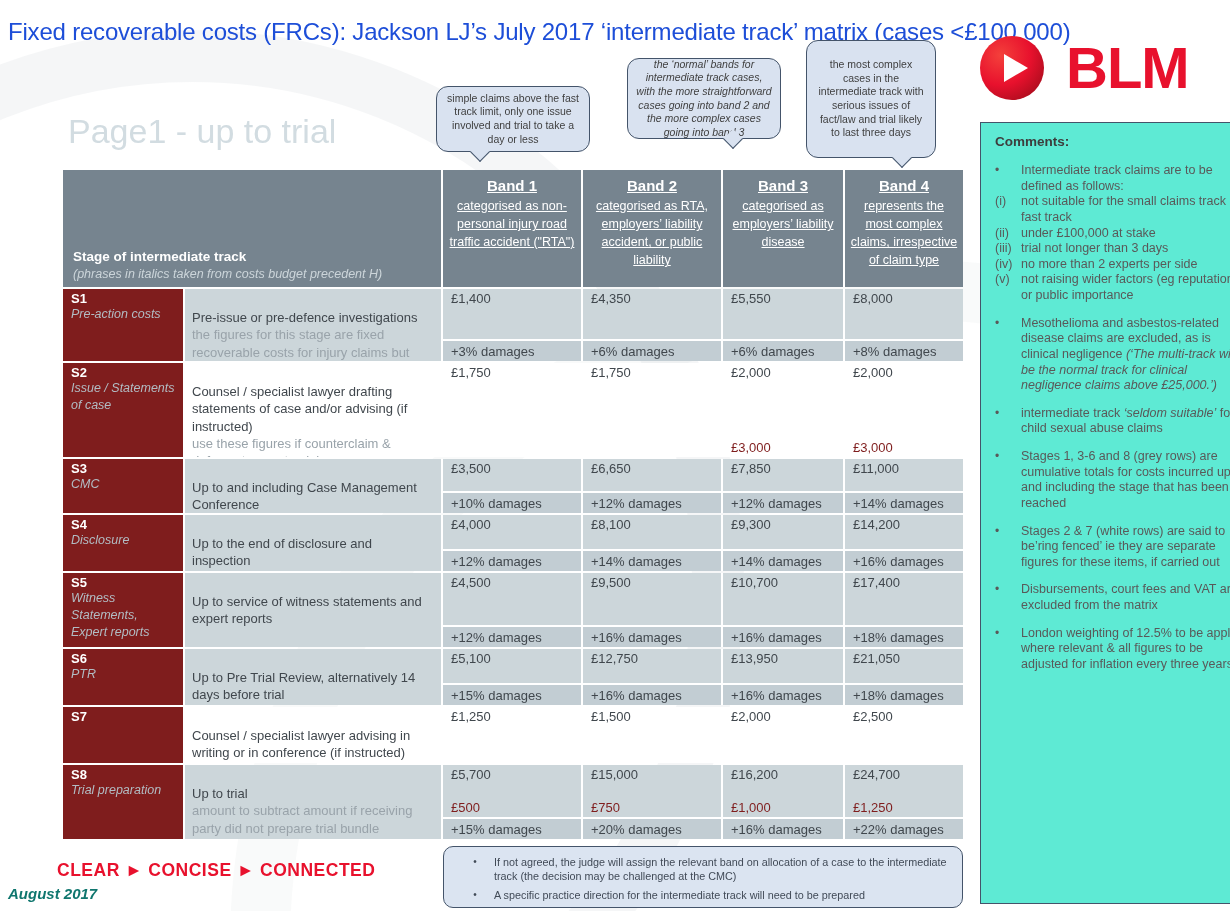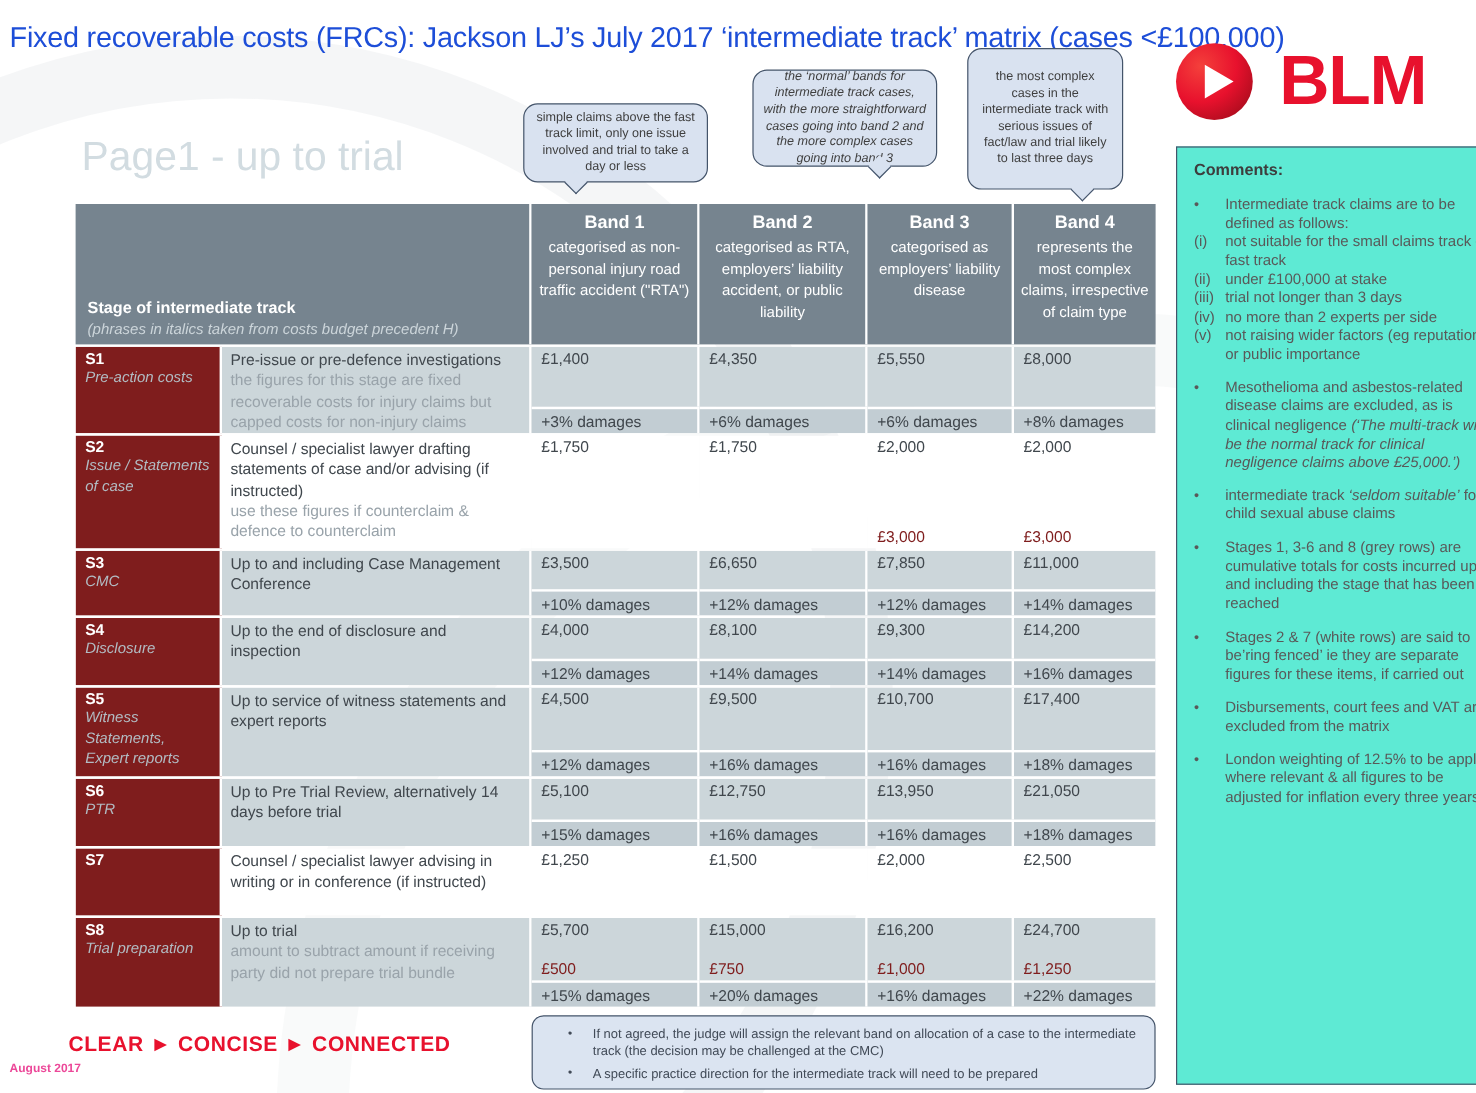--- a/index.html
+++ b/index.html
@@ -34,38 +34,38 @@
   .c1 { left:627px; top:58px; width:154px; height:81px;font-style:italic; } .c1 .tail { left:98px; }
   .c2 { left:806px; top:40px; width:130px; height:118px; } .c2 .tail { left:88px; }
 
   
   .table { position:absolute; left:63px; top:170px; width:900px; z-index:2; }
   .thead { display:flex; height:117px; }
   .th-stage { width:380px; box-sizing:border-box; background:#76848f; border-right:2px solid #fff;
               display:flex; flex-direction:column; justify-content:flex-end; padding:6px 10px; color:#fff; }
   .th-stage .t1 { font-weight:700; font-size:13.5px; }
   .th-stage .t2 { font-style:italic; font-size:12.5px; color:#ccd5da; margin-top:3px; }
-  .th-band { box-sizing:border-box; background:#76848f; color:#fff; text-align:center; padding:5px 4px; }
+  .th-band { box-sizing:border-box; background:#76848f; color:#fff; text-align:center; padding:5px 4px;text-decoration:underline; }
   .th-band .bn { font-weight:700; font-size:15px; margin:2px 0 3px; }
   .th-band .bd { font-size:12.5px; line-height:1.45; }
   .b0 { width:140px; border-right:2px solid #fff; }
   .b1 { width:140px; border-right:2px solid #fff; }
   .b2 { width:122px; border-right:2px solid #fff; }
   .b3 { width:118px; }
 
   .trow { display:flex; margin-top:2px; overflow:hidden; }
   #tbody .trow:nth-child(1){height:72px}  #tbody .trow:nth-child(2){height:94px}
   #tbody .trow:nth-child(3){height:54px}  #tbody .trow:nth-child(4){height:56px}
   #tbody .trow:nth-child(5){height:74px}  #tbody .trow:nth-child(6){height:56px}
   #tbody .trow:nth-child(7){height:56px}  #tbody .trow:nth-child(8){height:74px}
   .cell-stage { width:122px; box-sizing:border-box; background:#7f1d1d; border-right:2px solid #fff;
                 color:#fff; padding:2px 8px; overflow:hidden; }
   .cell-stage .sn { font-weight:700; font-size:13px; }
   .cell-stage .ss { font-style:italic; font-size:12.5px; color:#b2bcc3; line-height:1.35; }
-  .cell-desc { width:258px; box-sizing:border-box; border-right:2px solid #fff; padding:2px 7px;
+  .cell-desc { width:258px; box-sizing:border-box; border-right:2px solid #fff; padding:20px 7px;
                font-size:13px; line-height:1.33; overflow:hidden; }
   .cell-desc .dm { color:#40474d; }
   .cell-desc .dn { color:#99a3aa; }
   .band-wrap { width:520px; display:flex; flex-direction:column; }
   .band-vals { flex:1; display:flex; }
   .band-val { box-sizing:border-box; padding:2px 8px; font-size:13px; color:#40474d;
               display:flex; flex-direction:column; justify-content:space-between; overflow:hidden; }
   .band-val .val2 { color:#7f1d1d; }
   .band-dmg { display:flex; height:22px; }
   .dmg { box-sizing:border-box; padding:3px 8px; font-size:13px; color:#40474d; border-top:2px solid #fff; }
@@ -87,21 +87,21 @@
   
   .notebox { position:absolute; left:443px; top:846px; width:520px; height:62px; box-sizing:border-box;
              background:#dbe4f1; border:1.5px solid #44546a; border-radius:10px; padding:8px 10px 6px 12px; z-index:2; }
   .notebox ul { margin:0; padding:0; list-style:none; }
   .notebox li { display:flex; font-size:10.8px; color:#414a57; line-height:1.3; }
   .notebox li + li { margin-top:5px; }
   .nb-bullet { flex:none; width:38px; text-align:center; font-size:10px; }
   .nb-text { flex:1; padding-right:4px; }
   .tagline { position:absolute; left:57px; top:860px; font-size:17.5px; font-weight:600;
              color:#e8112d; letter-spacing:0.5px; z-index:2; }
-  .date { position:absolute; left:8px; top:885px; font-size:10px; font-weight:700; color:#ec4899; z-index:2; }
+  .date { position:absolute; left:8px; top:885px; font-size:15px; font-weight:700; color:#0f766e; z-index:2;font-style:italic; }
 </style>
 </head>
 <body>
 
 <div class="wm wm1"></div>
 <div class="wm wm2"></div>
 
 <h1 class="title">Fixed recoverable costs (FRCs): Jackson LJ’s July 2017 ‘intermediate track’ matrix (cases &lt;£100,000)</h1>
 
 <div class="logo">

